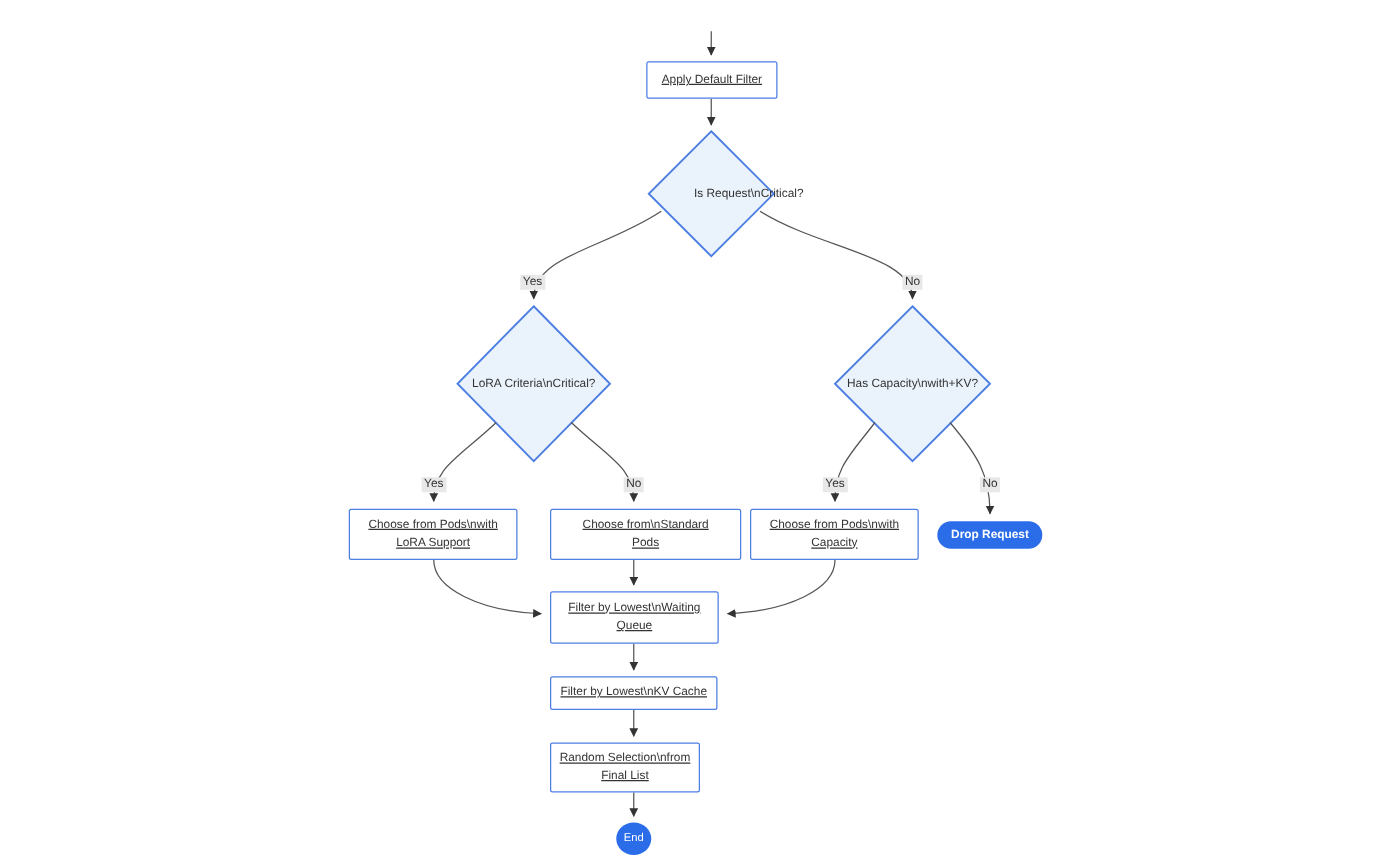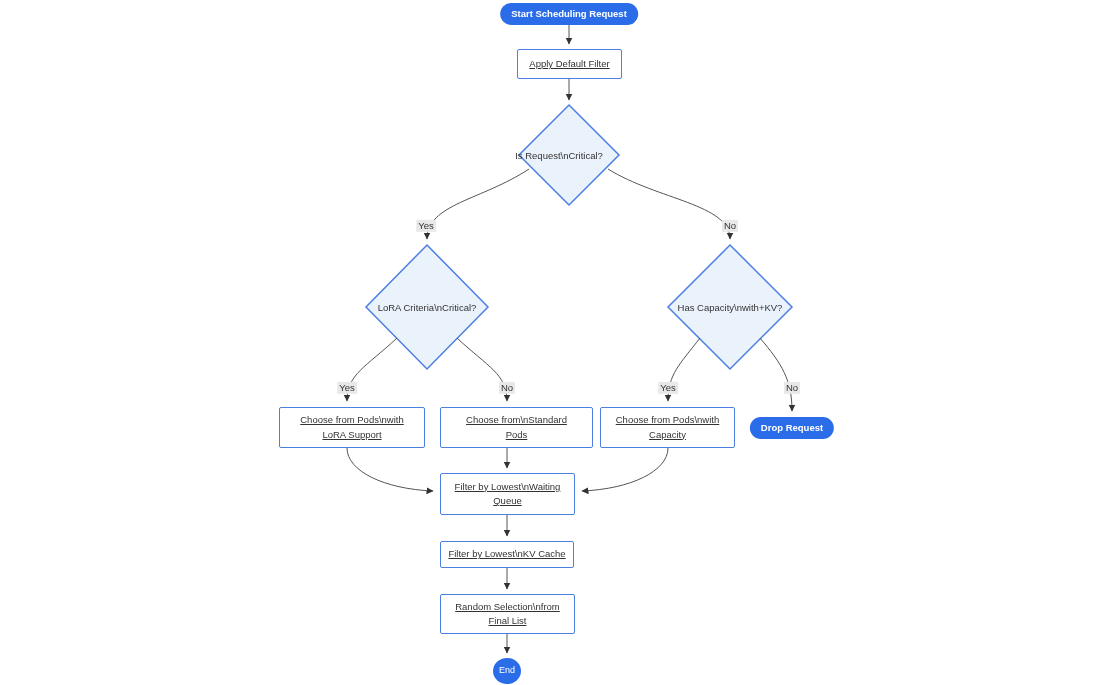--- a/index.html
+++ b/index.html
@@ -66,53 +66,50 @@
     <path class="edge-path" marker-end="url(#arrow)" d="M700,338 C680,364 668,374 668,401"></path>
     <path class="edge-path" marker-end="url(#arrow)" d="M760,338 C782,364 792,380 792,411"></path>
     <path class="edge-path" marker-end="url(#arrow)" d="M347,448 C347,471 384,489 433,491"></path>
     <path class="edge-path" marker-end="url(#arrow)" d="M507,448 L507,468"></path>
     <path class="edge-path" marker-end="url(#arrow)" d="M668,448 C668,471 631,489 582,491"></path>
     <path class="edge-path" marker-end="url(#arrow)" d="M507,515 L507,536"></path>
     <path class="edge-path" marker-end="url(#arrow)" d="M507,568 L507,589"></path>
     <path class="edge-path" marker-end="url(#arrow)" d="M507,634 L507,653"></path>
   </svg>
 
-  <div class="node pill" style="left:569px;top:3px;height:22px;">
-    <span>Start Scheduling Request</span>
-  </div>
   <div class="node pill" style="left:792px;top:417px;height:22px;">
     <span>Drop Request</span>
   </div>
   <div class="node circle" style="left:493px;top:658px;width:28px;height:26px;">
     <span>End</span>
   </div>
 
   <div class="node rect nowrap" style="left:517px;top:49px;width:105px;height:30px;">
     <span class="lbl">Apply Default Filter</span>
   </div>
-  <div class="node rect" style="left:279px;top:407px;width:146px;height:41px;">
+  <div class="node rect" style="left:279px;top:407px;width:135px;height:41px;">
     <span class="lbl" style="max-width:118px;">Choose from Pods\nwith LoRA Support</span>
   </div>
   <div class="node rect" style="left:440px;top:407px;width:153px;height:41px;">
     <span class="lbl" style="max-width:104px;">Choose from\nStandard Pods</span>
   </div>
   <div class="node rect" style="left:600px;top:407px;width:135px;height:41px;">
     <span class="lbl" style="max-width:118px;">Choose from Pods\nwith Capacity</span>
   </div>
   <div class="node rect" style="left:440px;top:473px;width:135px;height:42px;">
     <span class="lbl" style="max-width:118px;">Filter by Lowest\nWaiting Queue</span>
   </div>
   <div class="node rect nowrap" style="left:440px;top:541px;width:134px;height:27px;">
     <span class="lbl">Filter by Lowest\nKV Cache</span>
   </div>
-  <div class="node rect" style="left:440px;top:594px;width:135px;height:40px;">
+  <div class="node rect" style="left:440px;top:594px;width:120px;height:40px;">
     <span class="lbl" style="max-width:118px;">Random Selection\nfrom Final List</span>
   </div>
 
-  <div class="diamond-label" style="left:559px;top:155px;text-align:right;">Is Request\nCritical?</div>
+  <div class="diamond-label" style="left:599px;top:155px;text-align:right;">Is Request\nCritical?</div>
   <div class="diamond-label" style="left:427px;top:307px;">LoRA Criteria\nCritical?</div>
   <div class="diamond-label" style="left:730px;top:307px;">Has Capacity\nwith+KV?</div>
 
   <div class="edge-label" style="left:426px;top:226px;">Yes</div>
   <div class="edge-label" style="left:730px;top:226px;">No</div>
   <div class="edge-label" style="left:347px;top:388px;">Yes</div>
   <div class="edge-label" style="left:507px;top:388px;">No</div>
   <div class="edge-label" style="left:668px;top:388px;">Yes</div>
   <div class="edge-label" style="left:792px;top:388px;">No</div>
 

